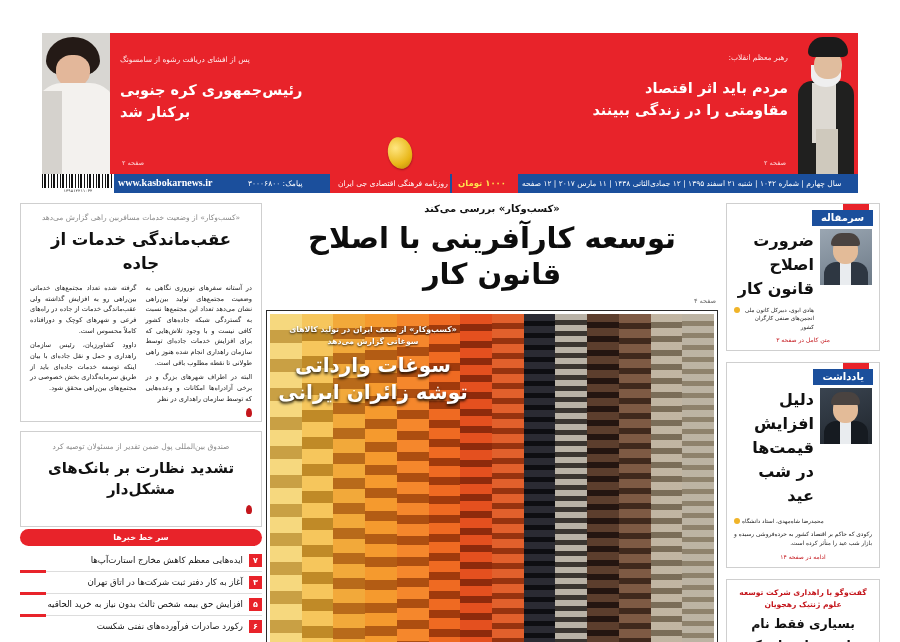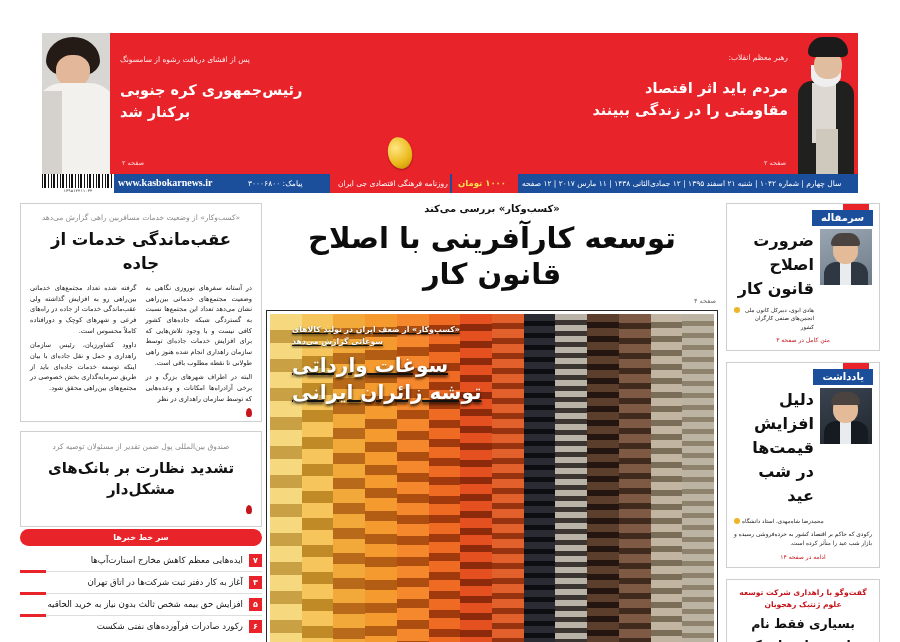--- a/index.html
+++ b/index.html
@@ -84,21 +84,21 @@
   
   .col-center{position:absolute;left:266px;top:203px;width:452px;}
   .lead-kicker{font-size:10px;text-align:center;color:#111;margin-bottom:6px;font-weight:bold;}
   .lead-head{font-size:29px;font-weight:bold;text-align:center;line-height:1.25;color:#0d0d0d;letter-spacing:-.5px;}
   .lead-page{font-size:6.5px;color:#666;margin-top:4px;padding-right:2px;}
 
   .photo-frame{border:1px solid #2a2a2a;padding:3px;margin-top:5px;background:#fff;}
   .photo{position:relative;width:100%;height:331px;overflow:hidden;background:#120d0a;}
   .beads{position:absolute;inset:0;display:flex;}
   .bcol{flex:1;position:relative;}
-  .photo-cap{position:absolute;left:22px;top:10px;width:190px;text-align:left;z-index:6;text-decoration:underline;}
+  .photo-cap{position:absolute;left:8px;top:10px;width:190px;text-align:center;z-index:6;}
   .cap-kick{font-size:7.8px;color:#ffffff;line-height:1.6;font-weight:bold;text-shadow:0 1px 2px rgba(0,0,0,.85);margin-bottom:4px;}
   .cap-head{font-size:20px;font-weight:bold;color:#ffffff;line-height:1.35;text-shadow:0 2px 3px rgba(0,0,0,.9);}
 
   
   .col-right{position:absolute;left:726px;top:203px;width:154px;}
   .side-box{border:1px solid #cfcfcf;background:#fff;position:relative;padding:0 0 7px;margin-bottom:11px;}
   .sb-tabwrap{position:relative;height:23px;}
   .sb-tab{position:absolute;right:6px;top:6px;background:#1b4f9c;color:#fff;font-size:10px;font-weight:bold;
     padding:2px 9px 3px;}
   .sb-flag{position:absolute;right:10px;top:0;width:26px;height:13px;background:#e8232a;border-radius:0 0 7px 7px;}
@@ -179,21 +179,21 @@
   <div class="ib-slogan">روزنامه فرهنگی اقتصادی جی ایران</div>
   <div class="ib-price">۱۰۰۰ تومان</div>
   <div class="ib-meta">سال چهارم | شماره ۱۰۴۲ | شنبه ۲۱ اسفند ۱۳۹۵ | ۱۲ جمادی‌الثانی ۱۴۳۸ | ۱۱ مارس ۲۰۱۷ | ۱۲ صفحه</div>
 
   <div class="col-left">
 
     <div class="art-box">
       <div class="art-kicker">«کسب‌وکار» از وضعیت خدمات مسافربین راهی گزارش می‌دهد</div>
       <div class="art-title">عقب‌ماندگی خدمات از جاده</div>
       <div class="art-cols">
-        <p>در آستانه سفرهای نوروزی نگاهی به وضعیت مجتمع‌های خدماتی بین‌راهی نشان می‌دهد تعداد این مجتمع‌ها نسبت به گستردگی شبکه جاده‌های کشور کافی نیست و با وجود تلاش‌هایی که برای افزایش خدمات جاده‌ای توسط سازمان راهداری انجام شده هنوز راهی طولانی تا نقطه مطلوب باقی است.</p>
+        <p>در آستانه سفرهای نوروزی نگاهی به وضعیت مجتمع‌های تولید بین‌راهی نشان می‌دهد تعداد این مجتمع‌ها نسبت به گستردگی شبکه جاده‌های کشور کافی نیست و با وجود تلاش‌هایی که برای افزایش خدمات جاده‌ای توسط سازمان راهداری انجام شده هنوز راهی طولانی تا نقطه مطلوب باقی است.</p>
         <p>البته در اطراف شهرهای بزرگ و در برخی آزادراه‌ها امکانات و وعده‌هایی که توسط سازمان راهداری در نظر</p>
         <p>گرفته شده تعداد مجتمع‌های خدماتی بین‌راهی رو به افزایش گذاشته ولی عقب‌ماندگی خدمات از جاده در راه‌های فرعی و شهرهای کوچک و دورافتاده کاملاً محسوس است.</p>
         <p>داوود کشاورزیان، رئیس سازمان راهداری و حمل و نقل جاده‌ای با بیان اینکه توسعه خدمات جاده‌ای باید از طریق سرمایه‌گذاری بخش خصوصی در مجتمع‌های بین‌راهی محقق شود.</p>
       </div>
       <div class="drop"></div>
     </div>
 
     <div class="art-box2">
       <div class="art-kicker">صندوق بین‌المللی پول ضمن تقدیر از مسئولان توصیه کرد</div>
       <div class="art-title">تشدید نظارت بر بانک‌های مشکل‌دار</div>

